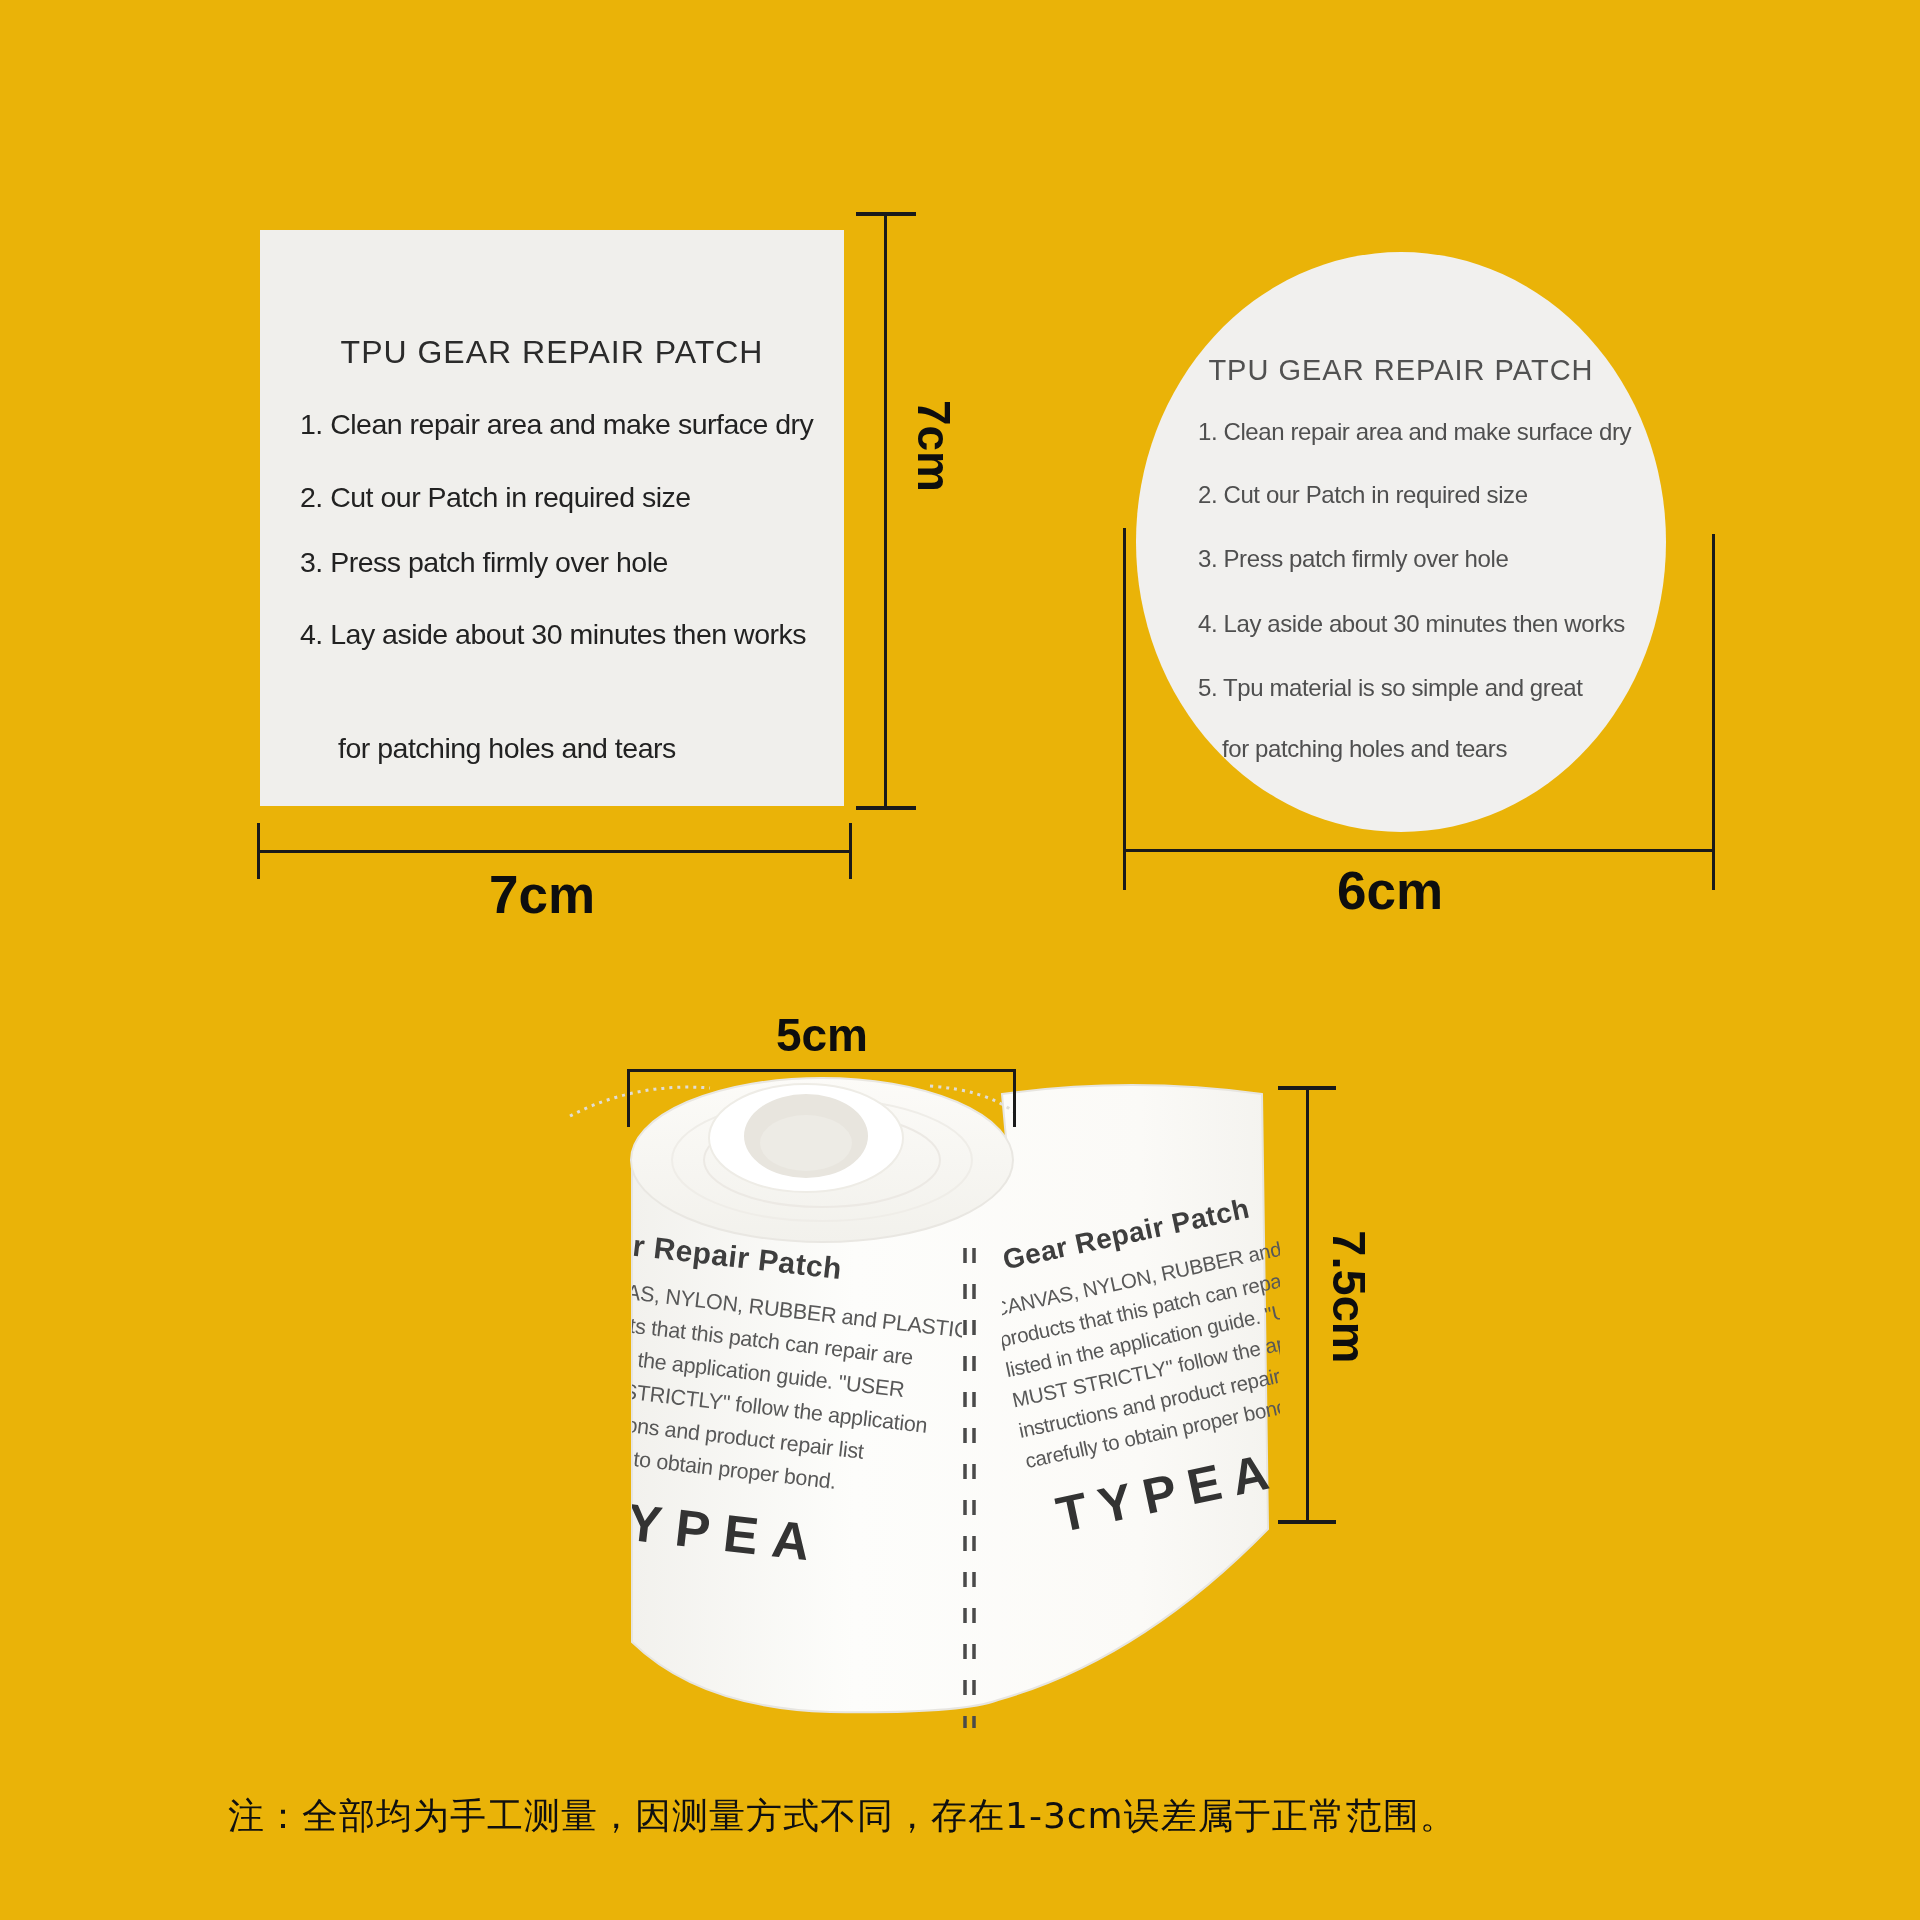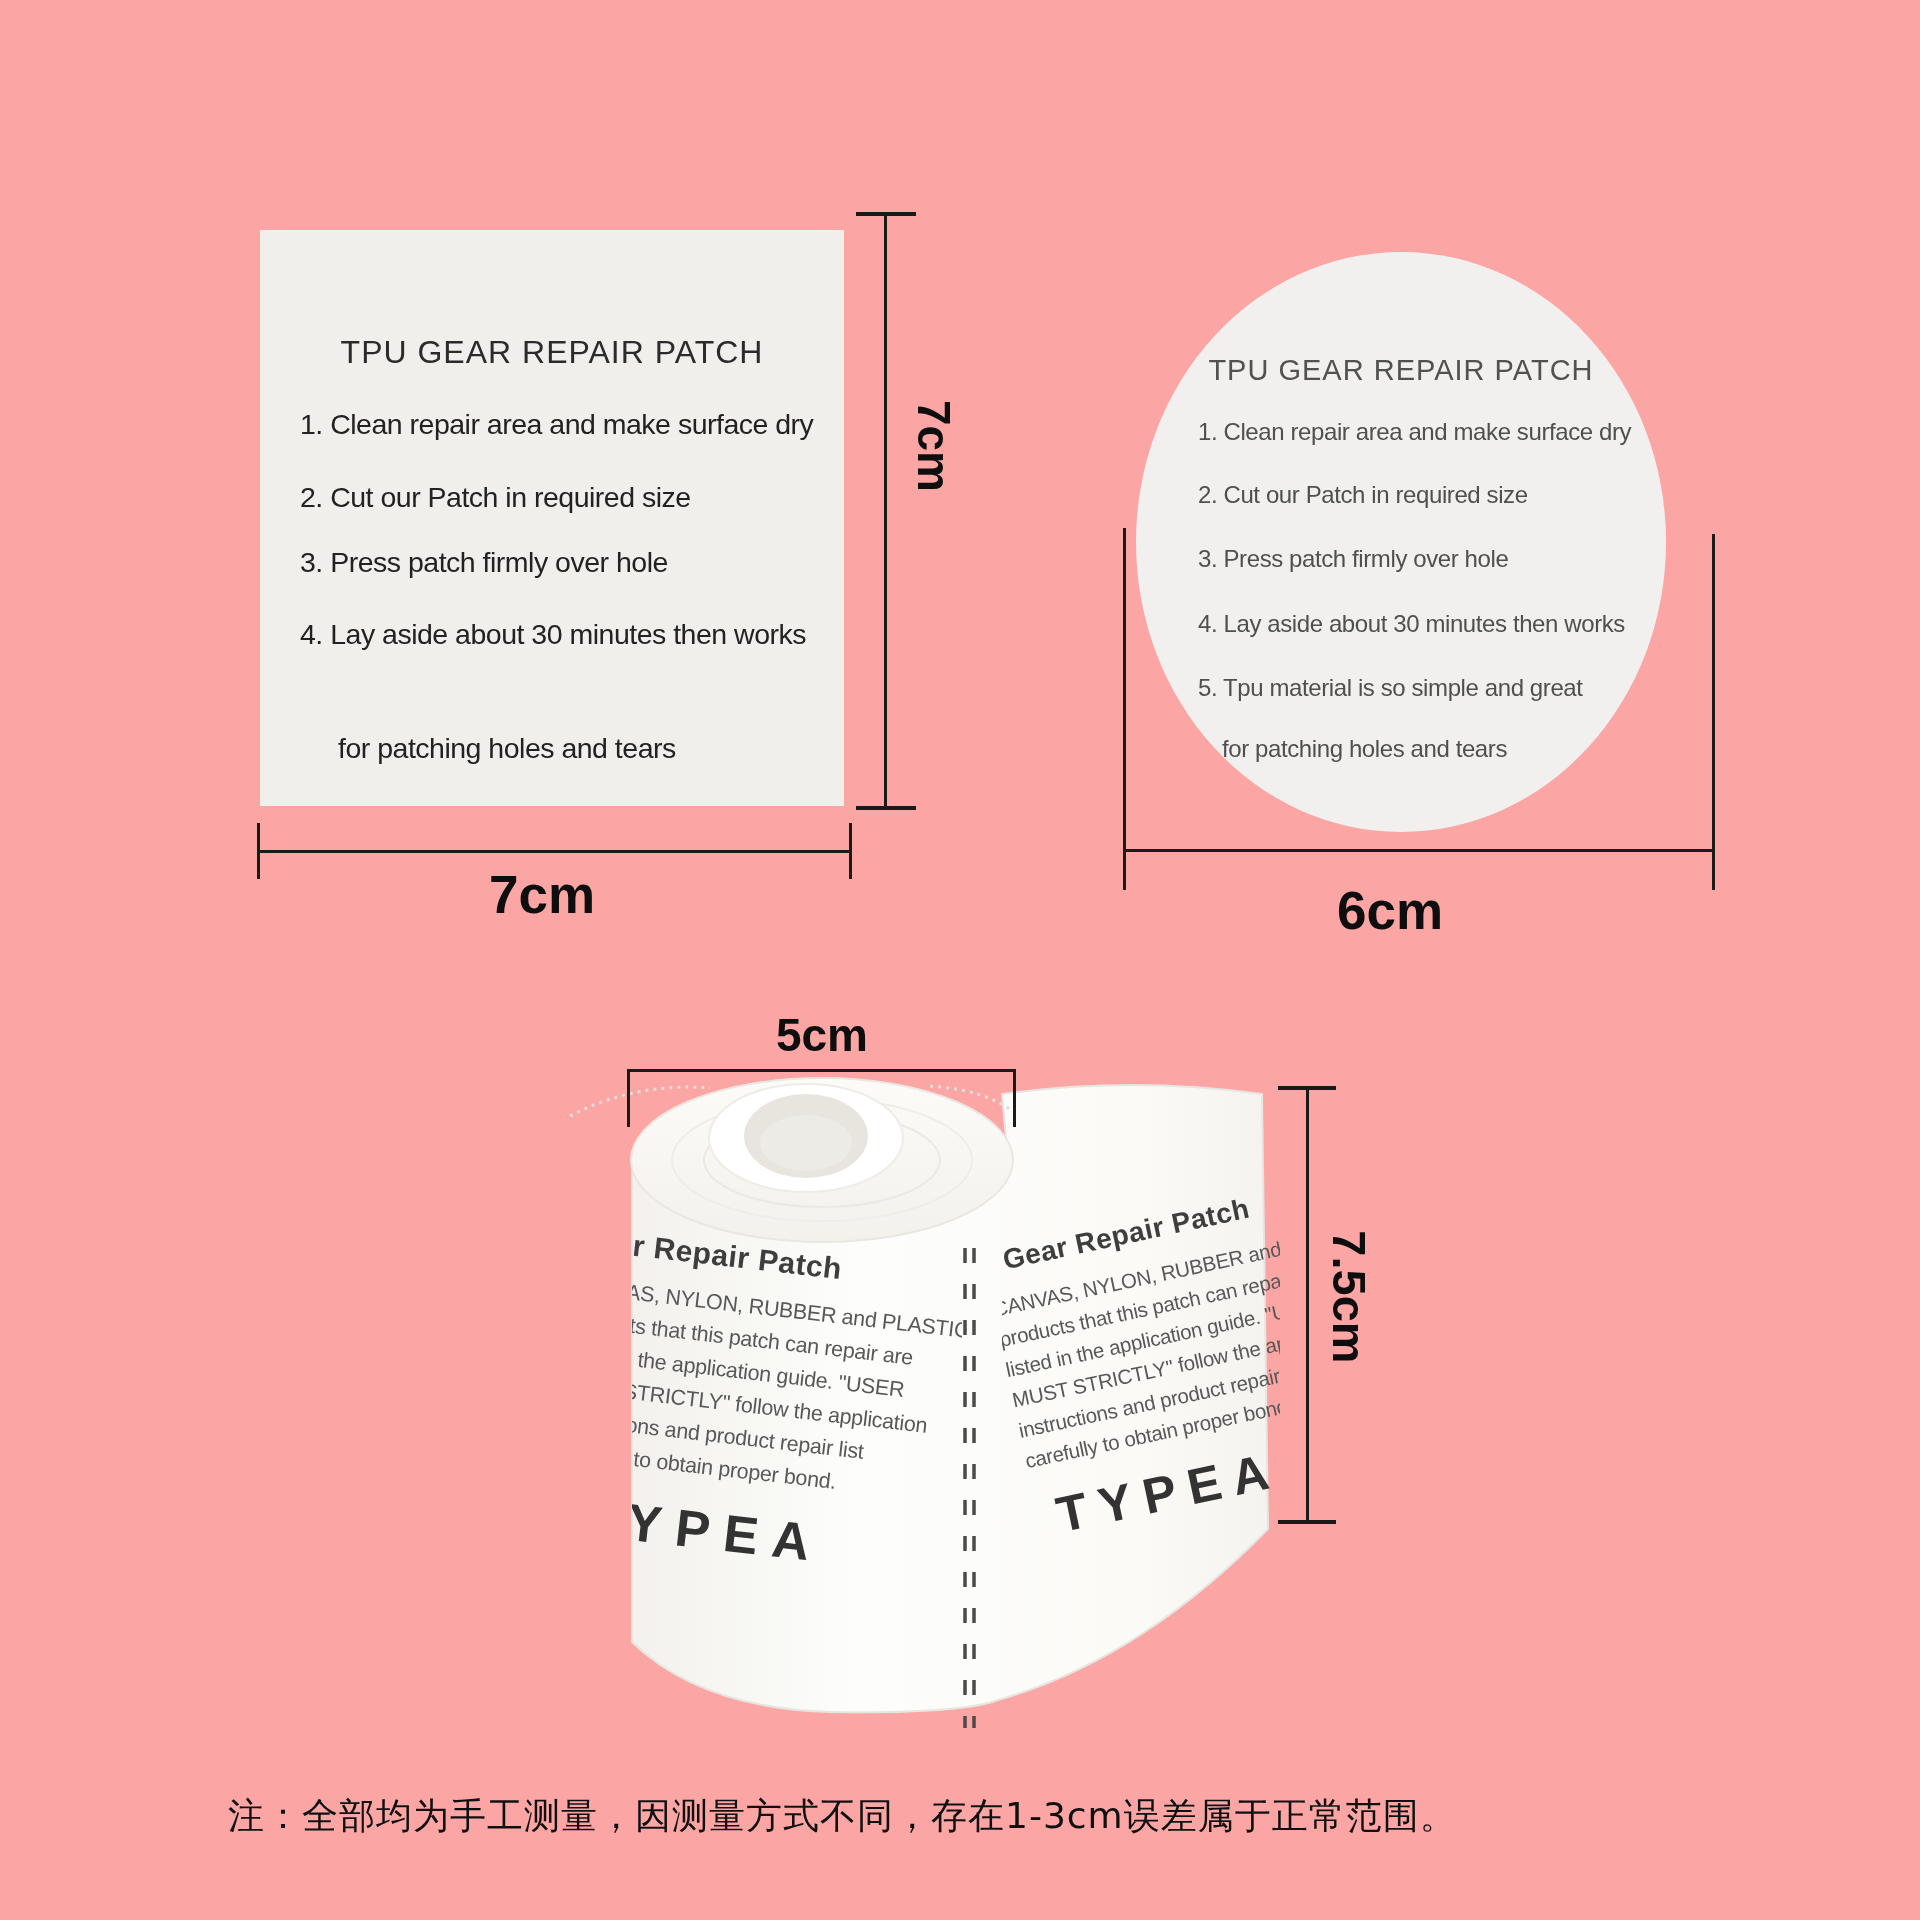--- a/index.html
+++ b/index.html
@@ -1,16 +1,16 @@
 <!DOCTYPE html>
 <html><head>
 <meta charset="utf-8">
 <style>
   html,body{margin:0;padding:0;background:#ffffff;}
-  .canvas{position:relative;width:1920px;height:1920px;background:#fca5a5;overflow:hidden;
+  .canvas{position:relative;width:1920px;height:1920px;background:#eab308;overflow:hidden;
           font-family:"Liberation Sans","DejaVu Sans",sans-serif;}
   .abs{position:absolute;}
 
   
   .sq-patch{left:260px;top:230px;width:584px;height:576px;background:#f0efec;}
   .sq-title{top:104px;left:0;width:100%;text-align:center;font-size:32px;color:#2b2b2b;
             letter-spacing:1px;white-space:nowrap;}
   .sq-li{left:40px;font-size:28.5px;color:#222;letter-spacing:-0.5px;white-space:nowrap;}
 
   .rd-patch{left:1136px;top:252px;width:530px;height:580px;border-radius:50%;background:#f1f0ee;}
@@ -74,21 +74,21 @@
     <div class="abs rd-li" style="top:293px">3. Press patch firmly over hole</div>
     <div class="abs rd-li" style="top:358px">4. Lay aside about 30 minutes then works</div>
     <div class="abs rd-li" style="top:422px">5. Tpu material is so simple and great</div>
     <div class="abs rd-li" style="top:483px;left:86px">for patching holes and tears</div>
   </div>
 
   <div>
     <div class="abs mline" style="left:1123px;top:849px;width:592px;height:3px"></div>
     <div class="abs mline" style="left:1123px;top:528px;width:3px;height:362px"></div>
     <div class="abs mline" style="left:1712px;top:534px;width:3px;height:356px"></div>
-    <div class="abs dim" style="left:1310px;top:880px;width:160px;font-size:53px">6cm</div>
+    <div class="abs dim" style="left:1310px;top:860px;width:160px;font-size:53px">6cm</div>
   </div>
 
   <svg class="abs" style="left:540px;top:1020px" width="800" height="760" viewBox="0 0 800 760">
     <defs>
       <linearGradient id="gFront" x1="0" y1="0" x2="1" y2="0">
         <stop offset="0" stop-color="#f2f1ed"></stop>
         <stop offset="0.35" stop-color="#fdfdfb"></stop>
         <stop offset="0.8" stop-color="#fbfaf7"></stop>
         <stop offset="1" stop-color="#f4f3ef"></stop>
       </linearGradient>

